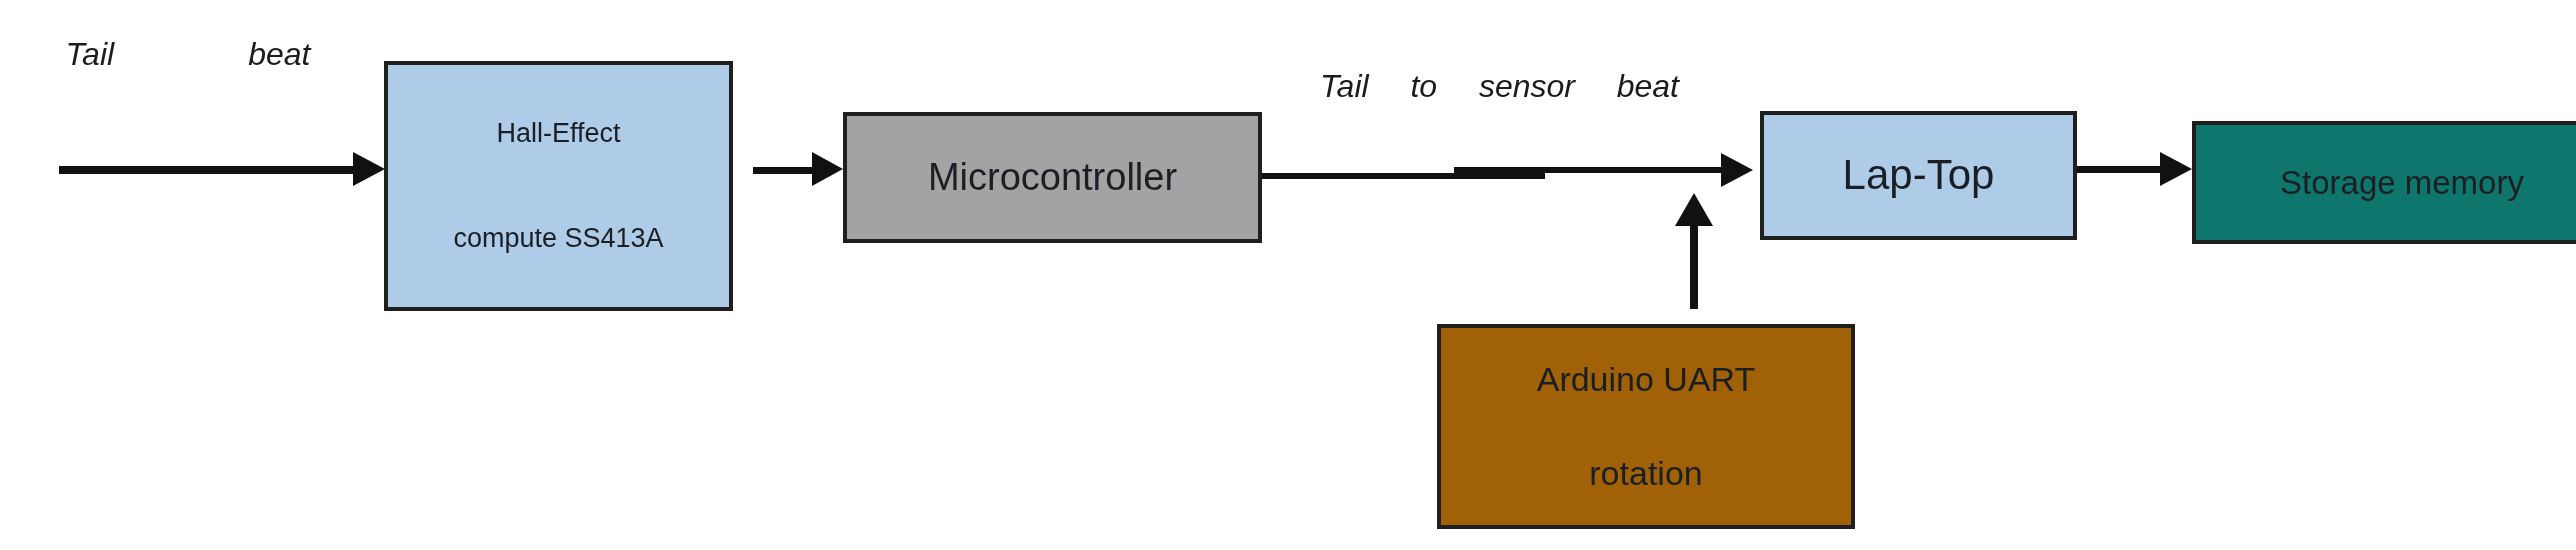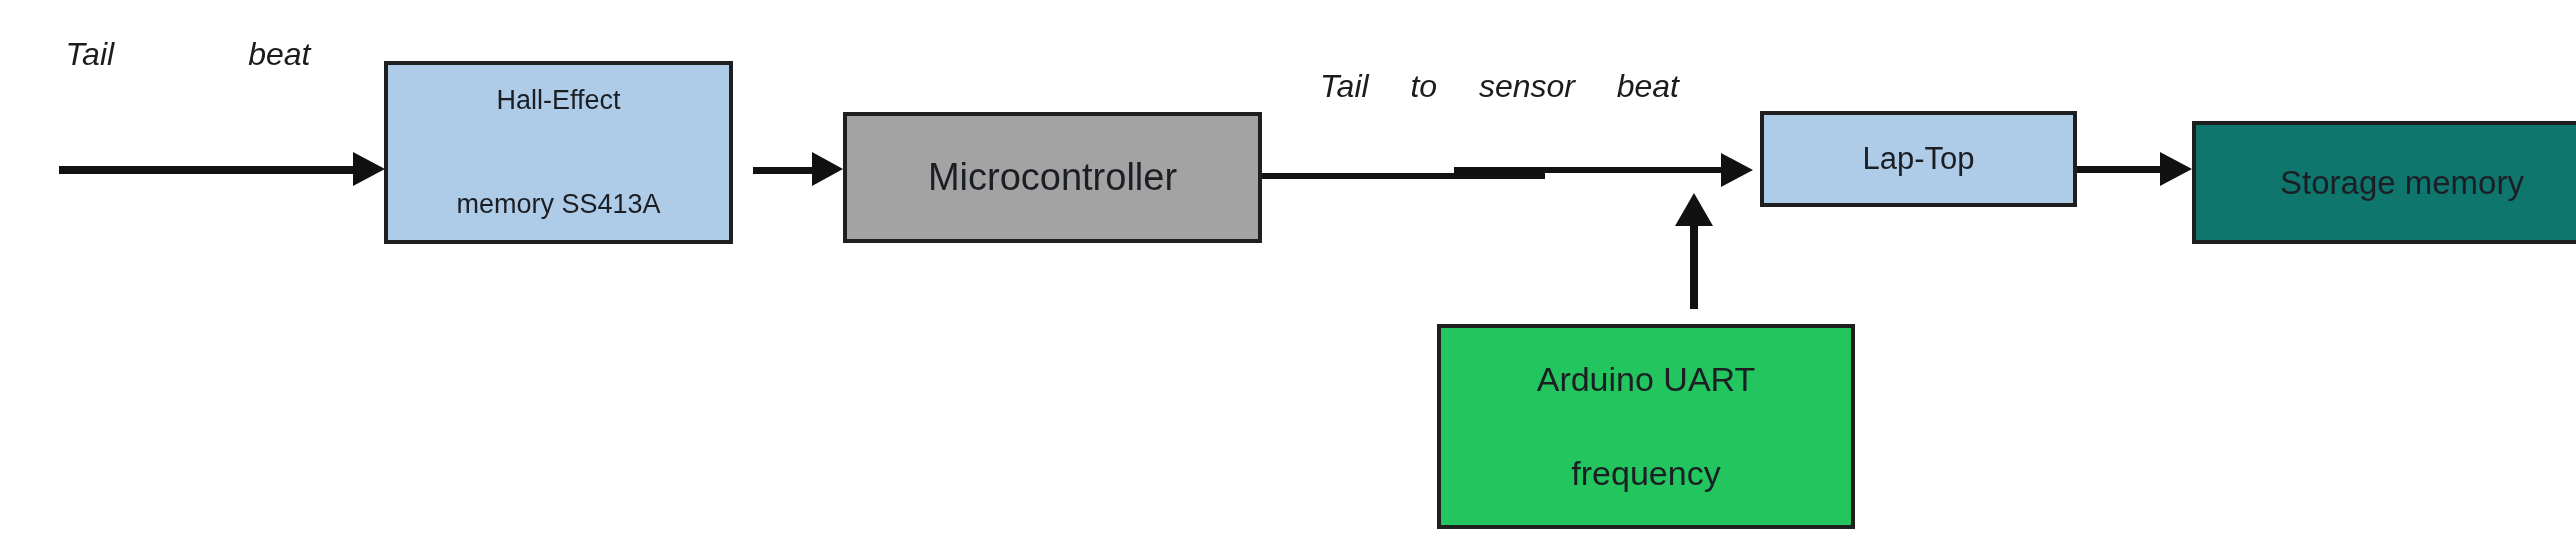--- a/index.html
+++ b/index.html
@@ -21,25 +21,25 @@
     border: 4.1px solid #1f1f1f;
     display: flex;
     flex-direction: column;
     align-items: center;
     justify-content: center;
     text-align: center;
     line-height: 1.15;
   }
   .box .bline { display: block; white-space: nowrap; }
 
-  .box-hall    { left: 345px;  top: 61px; width: 349px; height: 183px; background: #aecbe8; font-size: 27px; row-gap: 73px; }
+  .box-hall    { left: 345px;  top: 61px; width: 349px; height: 250px; background: #aecbe8; font-size: 27px; row-gap: 73px; }
   .box-micro   { left: 804px; top: 112px; width: 419px; height: 131px; background: #a3a3a3; font-size: 38px; }
-  .box-laptop  { left: 1721px; top: 111px; width: 317px; height: 96px; background: #aecbe8; font-size: 31px; }
+  .box-laptop  { left: 1721px; top: 111px; width: 317px; height: 129px; background: #aecbe8; font-size: 42px; }
   .box-storage { left: 2153px; top: 121px; width: 412px; height: 123px; background: #0f766e; font-size: 33px; padding-left: 8px; }
-  .box-arduino { left: 1398px; top: 324px; width: 418px; height: 205px; background: #22c55e; font-size: 34px; row-gap: 54px; }
+  .box-arduino { left: 1398px; top: 324px; width: 418px; height: 205px; background: #a16207; font-size: 34px; row-gap: 54px; }
 
   
   .note {
     position: absolute;
     font-style: italic;
     font-weight: 500;
     font-size: 32px;
     line-height: 40px;
     color: #1c1c1c;
   }
@@ -90,21 +90,21 @@
       <span>Tail</span>
       <span>beat</span>
     </div>
   </div>
 
   <div class="shaft-h in-shaft"></div>
   <div class="head-right in-head"></div>
 
   <div class="box box-hall">
     <span class="bline">Hall-Effect</span>
-    <span class="bline">memory SS413A</span>
+    <span class="bline">compute SS413A</span>
   </div>
 
   <div class="shaft-h hm-shaft"></div>
   <div class="head-right hm-head"></div>
 
   <div class="box box-micro">
     <span class="bline">Microcontroller</span>
   </div>
 
   <div class="shaft-h ml-shaft-a"></div>
@@ -129,17 +129,17 @@
 
   <div class="box box-storage">
     <span class="bline">Storage memory</span>
   </div>
 
   <div class="head-up up-head"></div>
   <div class="shaft-v up-shaft"></div>
 
   <div class="box box-arduino">
     <span class="bline">Arduino UART</span>
-    <span class="bline">frequency</span>
+    <span class="bline">rotation</span>
   </div>
 
 </div>
 
 
 </body></html>

